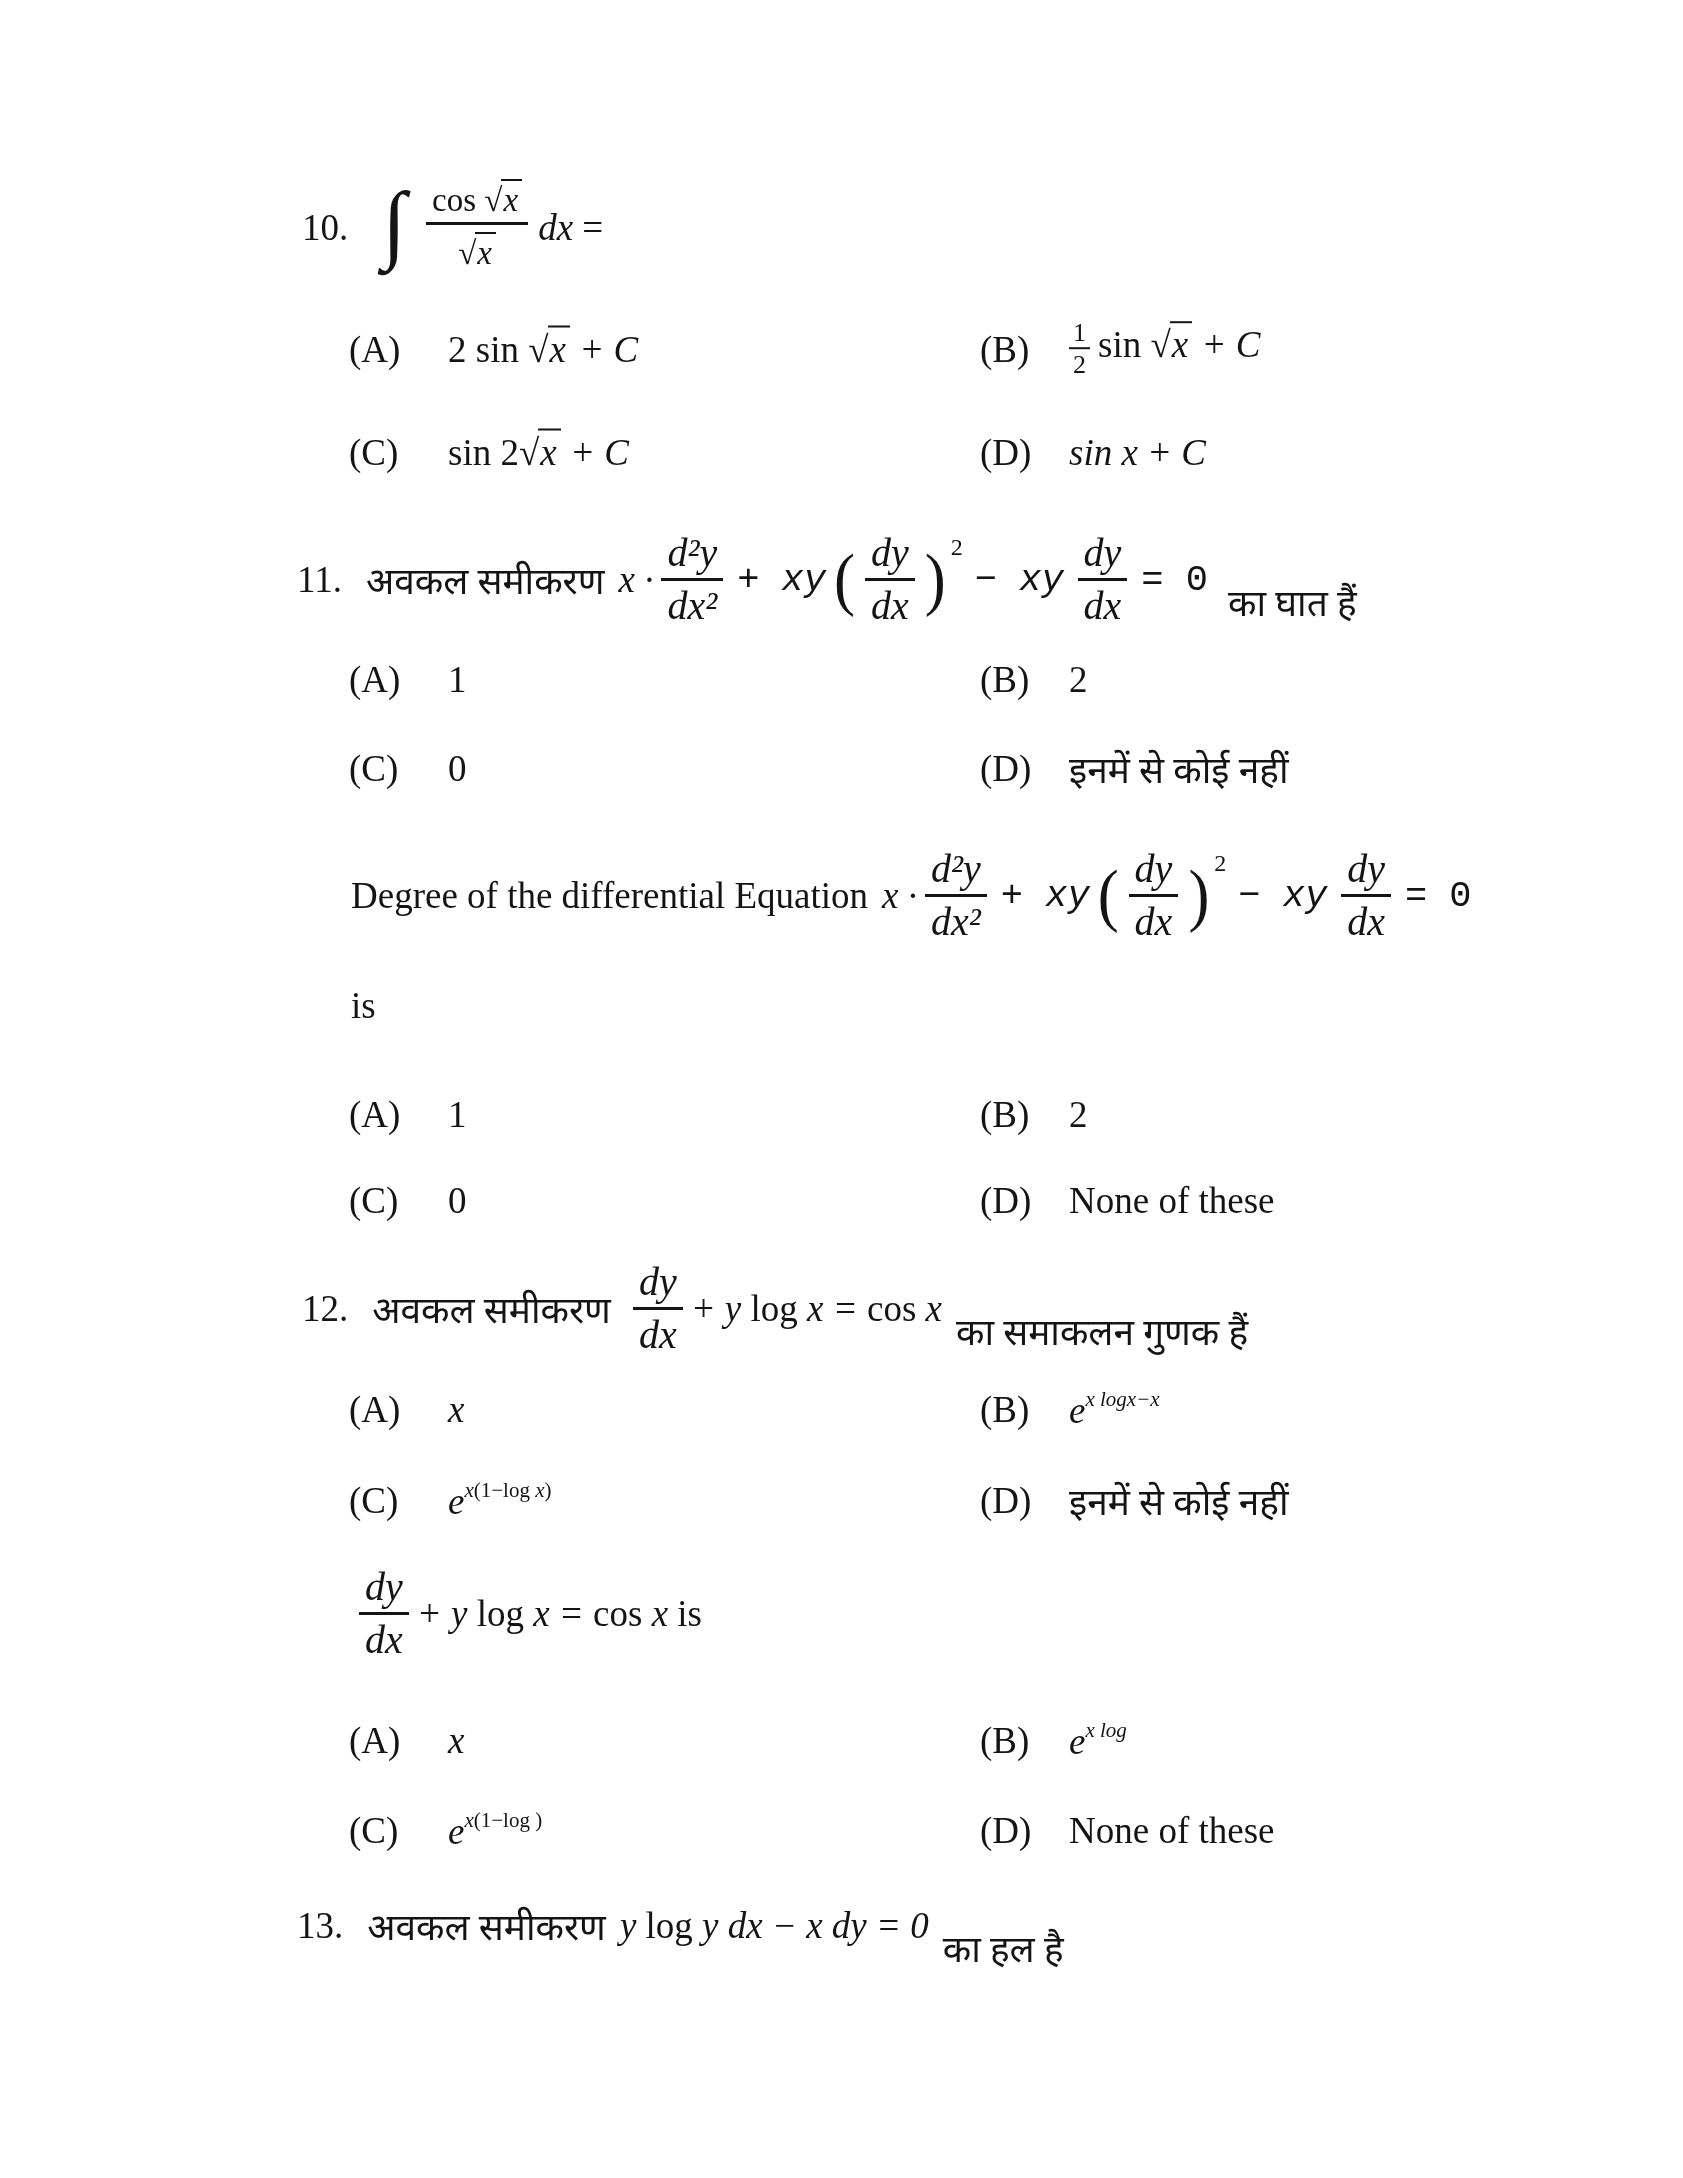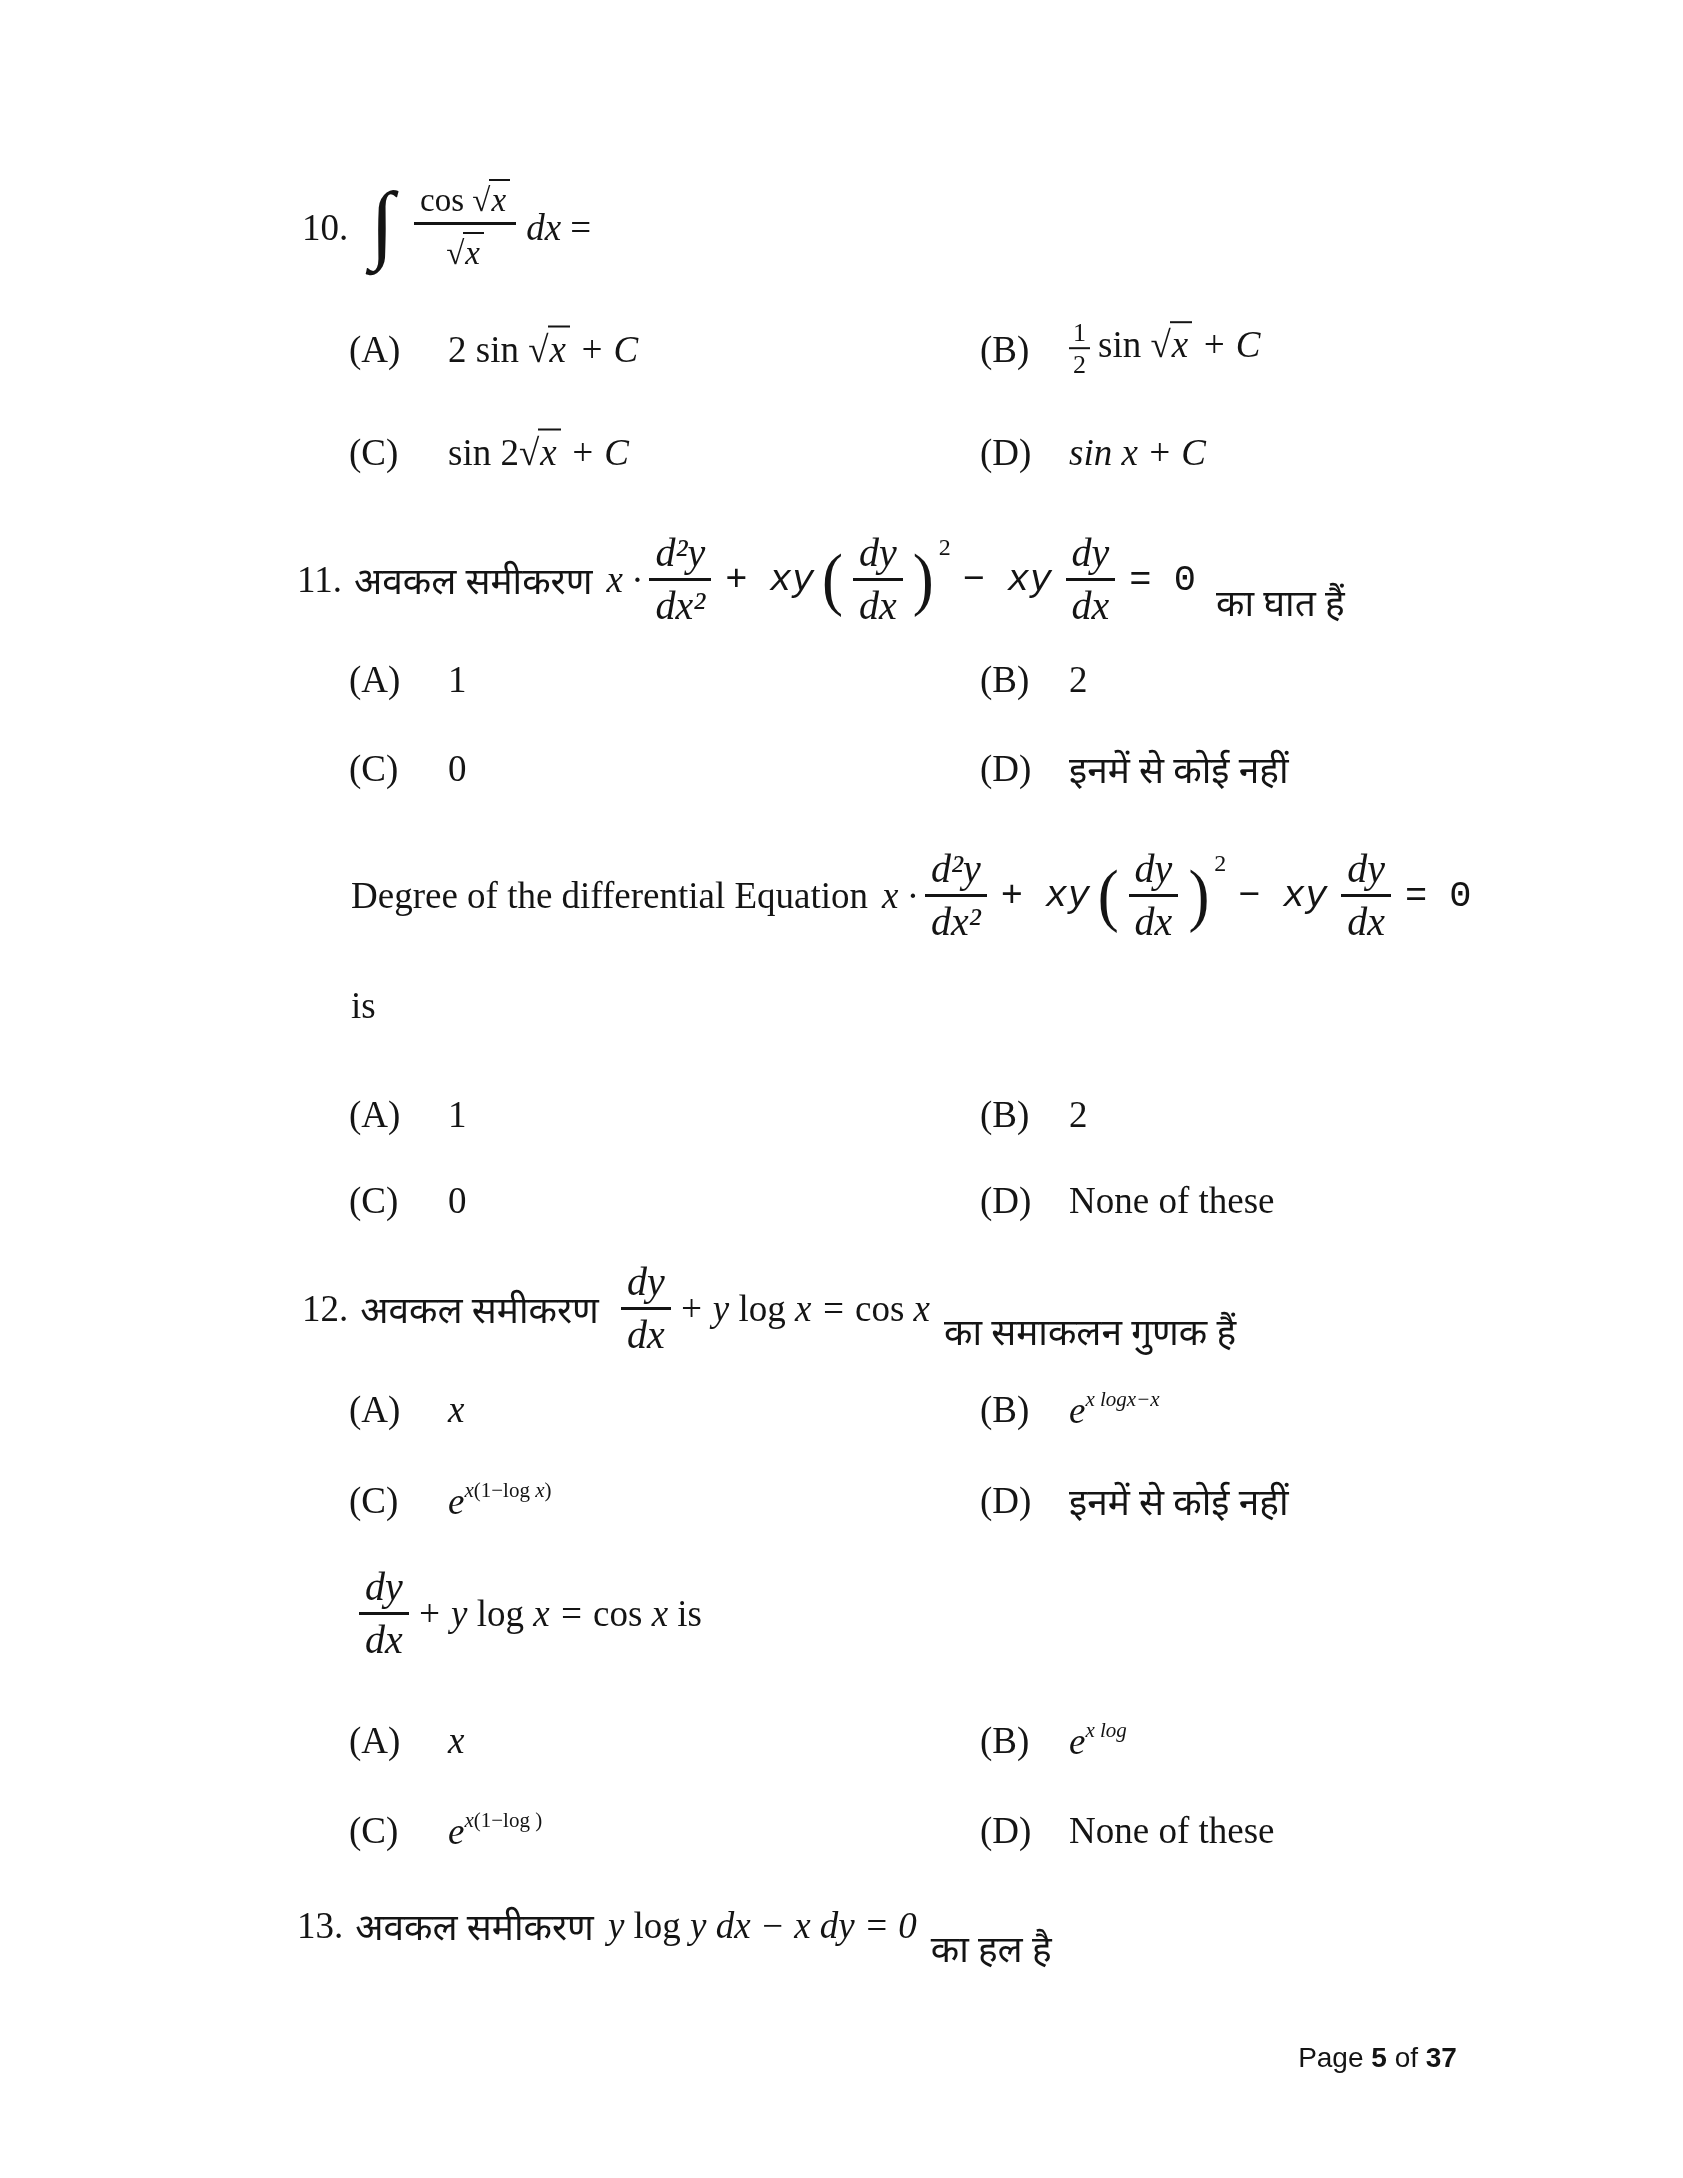--- a/index.html
+++ b/index.html
@@ -13,21 +13,21 @@
   .optrow { position:absolute; left:0; width:1683px; }
   .optrow > span { position:absolute; top:50%; transform:translateY(-50%); white-space:pre; }
   .col-a-label { left:349px; }
   .col-a-content { left:448px; }
   .col-b-label { left:980px; }
   .col-b-content { left:1069px; }
 
   .it { font-style:italic; }
   .up { font-style:normal; }
   .hi { font-style:normal; }
-  .qnum { margin-right:12px; font-style:normal; }
+  .qnum { margin-right:24px; font-style:normal; }
   .hi-prefix { margin-right:14px; }
   .hi-suffix { margin-left:14px;margin-top:44px; }
 
   .frac { display:inline-flex; flex-direction:column; align-items:center;
           vertical-align:middle; line-height:1.15; text-align:center; }
   .frac .ft { border-bottom:3px solid #141414; padding:0 6px 2px 6px; }
   .frac .fb { padding-top:2px; }
   .f-eq { font-size:40px; margin:0 8px; }
   .f-big { font-size:33px; margin:0 10px;gap:8px; }
   .f-sm { font-size:26px; margin-right:8px; line-height:1.05; }
@@ -184,18 +184,15 @@
     <span class="col-b-content up">None of these</span>
   </div>
 
   <div class="line" style="top:1896px; left:297px; height:59px;">
     <span class="qnum">13.</span>
     <span class="hi hi-prefix">अवकल समीकरण</span>
     <span class="it">y </span><span class="up">log</span><span class="it"> y dx − x dy = 0</span>
     <span class="hi hi-suffix">का हल है</span>
   </div>
 
-  <div class="footer">
-    <span>Page </span><span class="b">5</span><span> of </span><span class="b">37</span>
-  </div>
 
 </div>
 
 
 </body></html>

